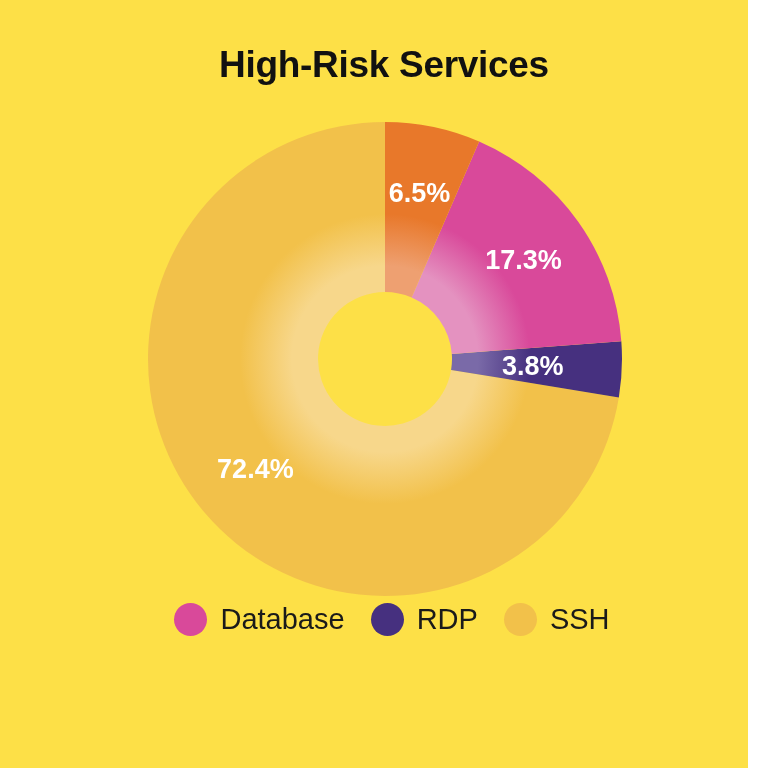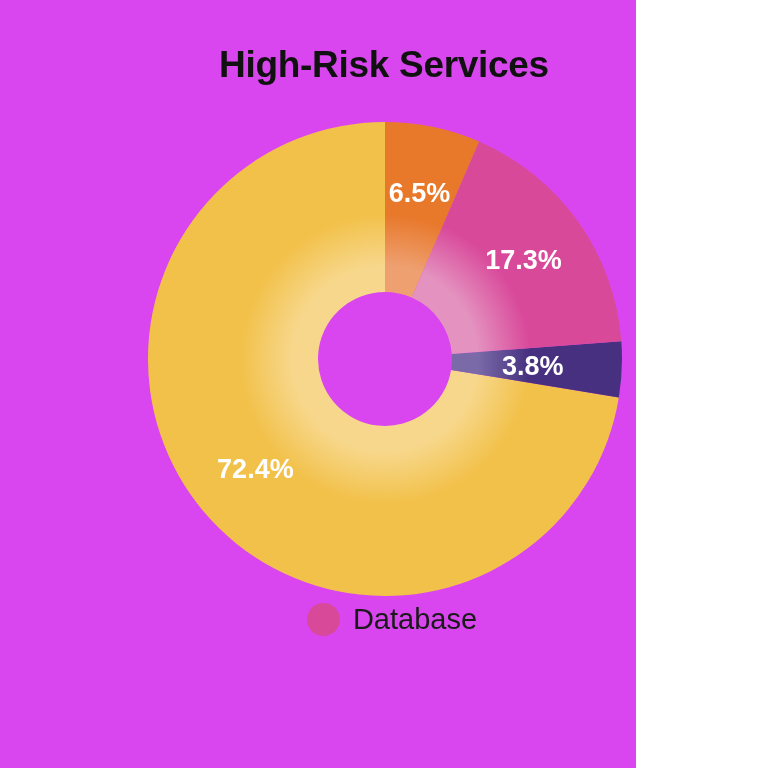--- a/index.html
+++ b/index.html
@@ -9,23 +9,23 @@
     background: #ffffff;
   }
   body {
     width: 768px;
     height: 768px;
     font-family: "Liberation Sans", sans-serif;
     overflow: hidden;
   }
   #chart-root {
     position: relative;
-    width: 636px;
+    width: 748px;
     height: 768px;
-    background: #d946ef;
+    background: #fde047;
   }
   #chart-title {
     position: absolute;
     top: 44px;
     left: 0;
     width: 768px;
     text-align: center;
     font-size: 37px;
     font-weight: bold;
     color: #111111;
@@ -133,15 +133,23 @@
           <text x="419.47384021060685" y="192.53212219429977" class="slice-value-label">6.5%</text>
         </g>
     </svg>
   </div>
 
   <div id="legend">
       <div class="legend-item">
         <span class="legend-swatch" style="background: rgb(217, 73, 154);"></span>
         <span class="legend-label">Database</span>
       </div>
+      <div class="legend-item">
+        <span class="legend-swatch" style="background: rgb(70, 48, 127);"></span>
+        <span class="legend-label">RDP</span>
+      </div>
+      <div class="legend-item">
+        <span class="legend-swatch" style="background: rgb(242, 193, 74);"></span>
+        <span class="legend-label">SSH</span>
+      </div>
     </div>
 
 </div>
 
 </body></html>

